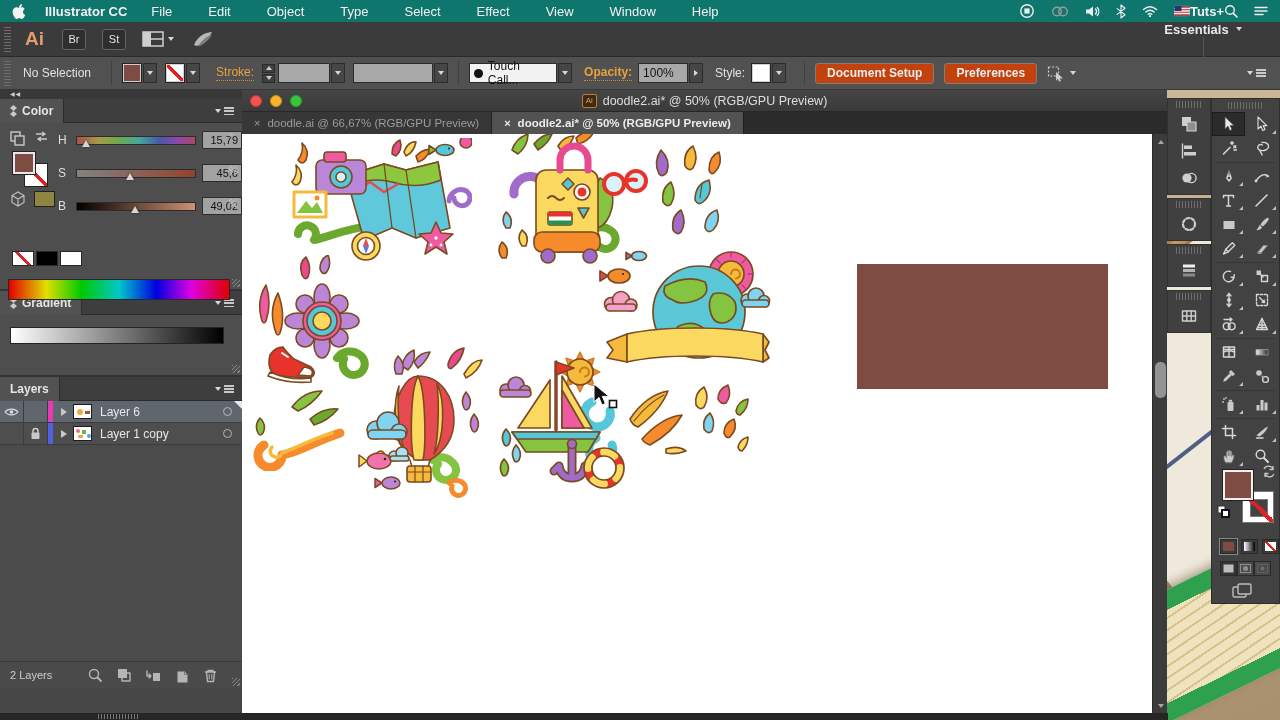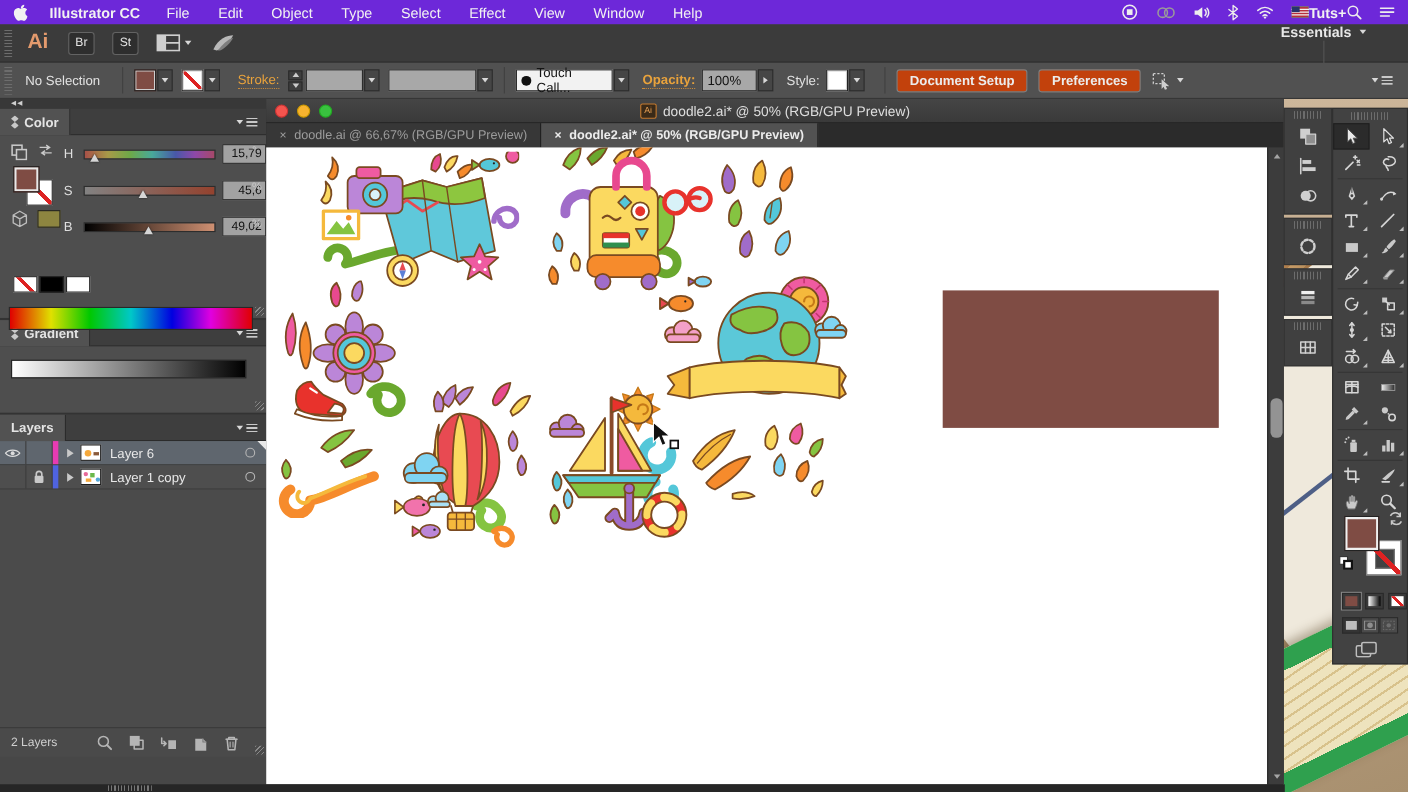--- a/index.html
+++ b/index.html
@@ -1,22 +1,22 @@
 <!DOCTYPE html>
 <html><head>
 <meta charset="utf-8">
 <style>
   html,body{margin:0;padding:0;background:#222;}
   *{box-sizing:border-box;font-family:"Liberation Sans","DejaVu Sans",sans-serif;}
   #screen{position:relative;width:1280px;height:720px;overflow:hidden;background:#454545;}
   .abs{position:absolute;}
   .ic{display:inline-flex;align-items:center;justify-content:center;}
   
-  #menubar{left:0;top:0;width:1280px;height:22px;background:#6d28d9;display:flex;align-items:center;color:#f2f2f2;font-size:13px;padding:0 12px;z-index:50;}
-  #menu-items{display:flex;align-items:center;gap:26px;margin-left:24px;}
+  #menubar{left:0;top:0;width:1280px;height:22px;background:#0f766e;display:flex;align-items:center;color:#f2f2f2;font-size:13px;padding:0 12px;z-index:50;}
+  #menu-items{display:flex;align-items:center;gap:36px;margin-left:24px;}
   .menu-item{cursor:default;}
   #app-name{font-weight:bold;margin-left:20px;}
   #menubar-right{margin-left:auto;display:flex;align-items:center;}
   #tuts-label{font-weight:bold;font-size:13px;}
   
   #appbar{left:0;top:22px;width:1280px;height:35px;background:#3b3b3b;border-bottom:1px solid #2a2a2a;display:flex;align-items:center;z-index:40;}
   .vgrip{width:7px;height:26px;margin:0 6px 0 4px;background:repeating-linear-gradient(0deg,#6d6d6d 0 1px,transparent 1px 3px);}
   #ai-logo{color:#e39a6d;font-size:19px;font-weight:bold;margin:0 18px 0 8px;}
   .sq-btn{width:24px;height:21px;background:#2e2e2e;border:1px solid #636363;border-radius:3px;color:#e3e3e3;font-size:11px;display:flex;align-items:center;justify-content:center;margin-right:16px;}
   #appbar-right{margin-left:auto;display:flex;align-items:center;flex-direction:column;}

